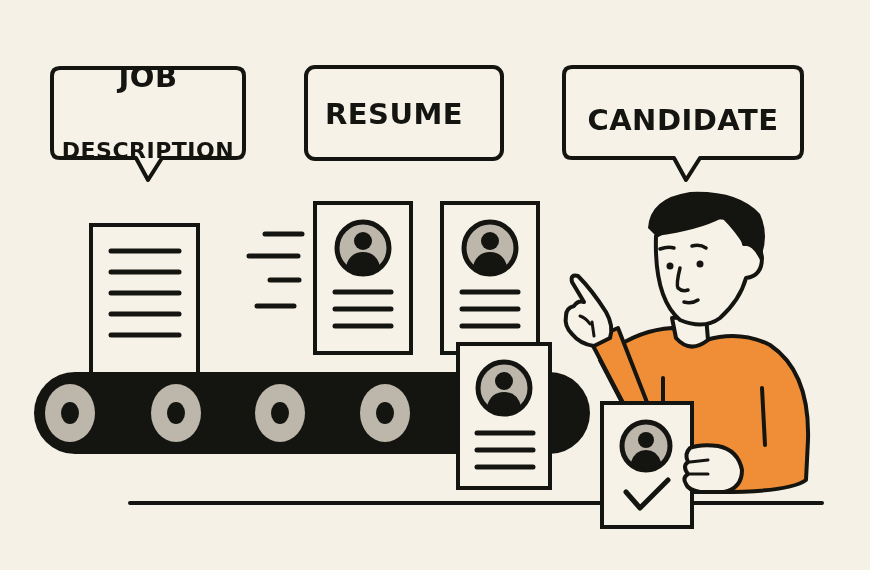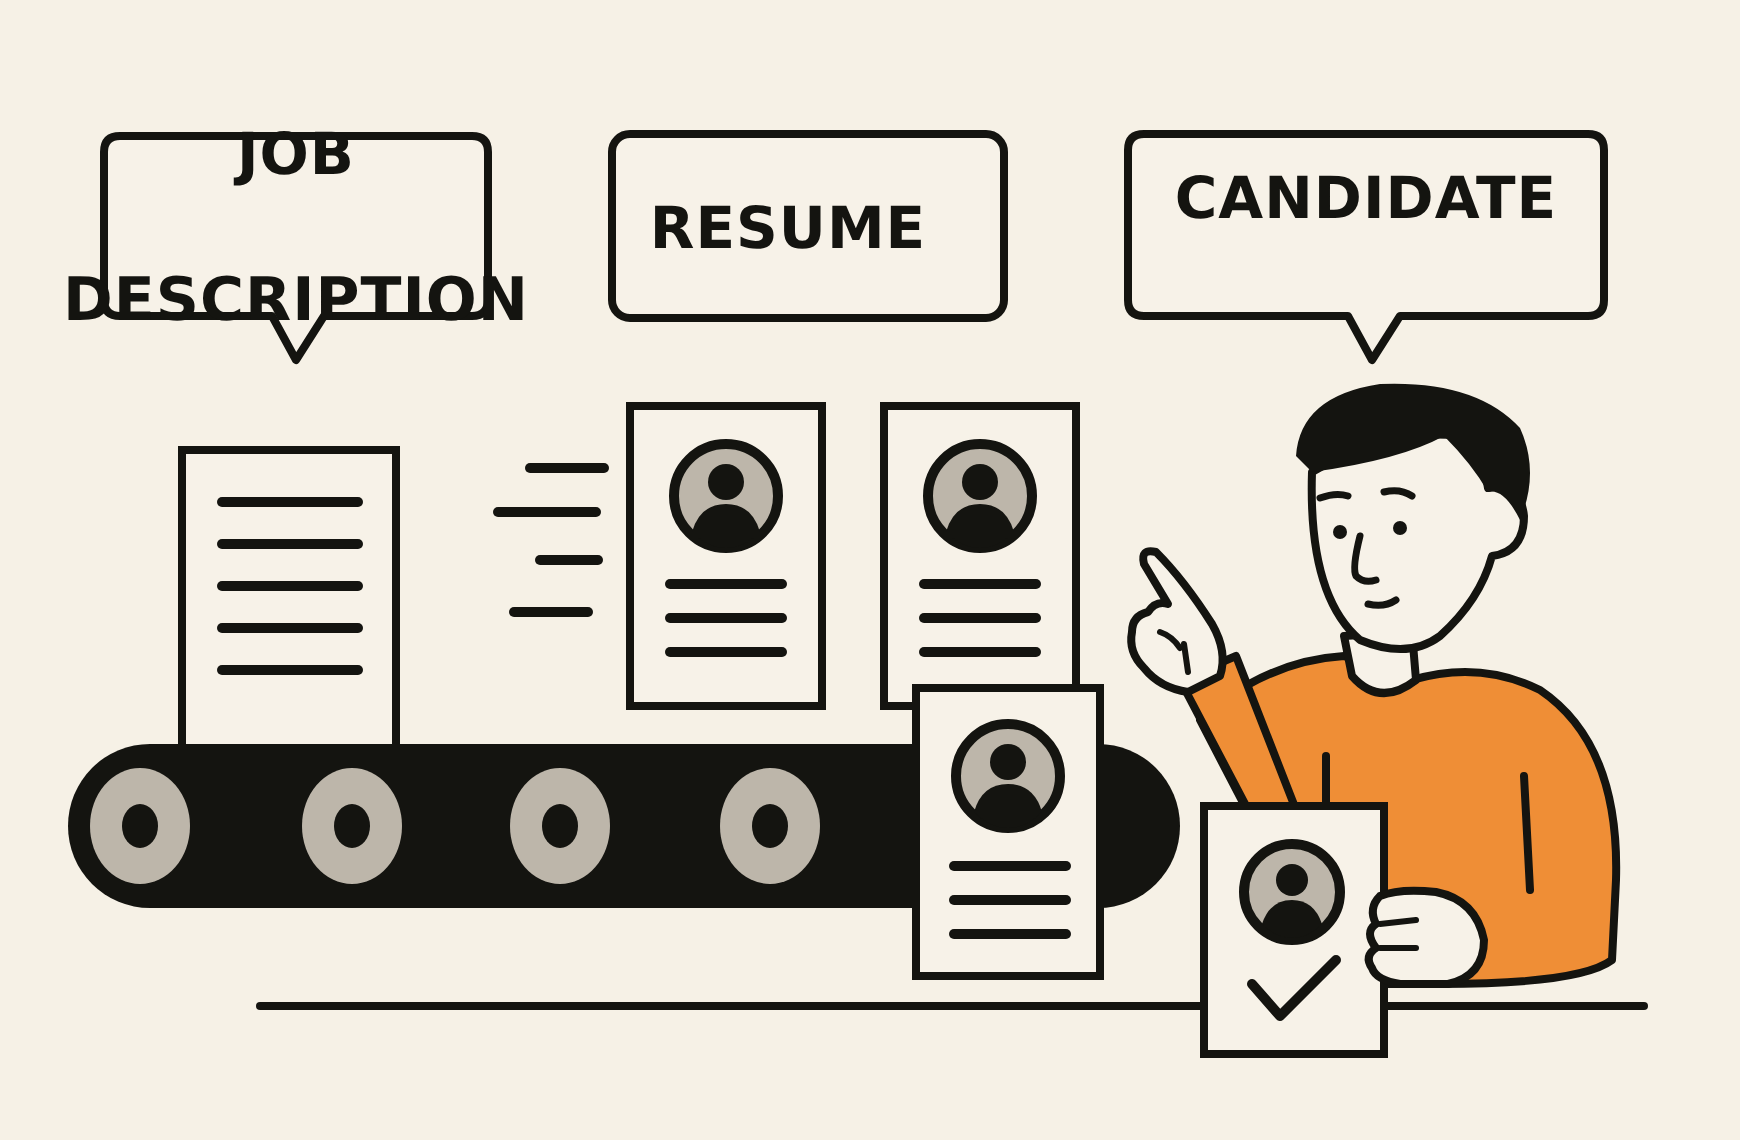--- a/index.html
+++ b/index.html
@@ -149,24 +149,24 @@
 
     <g>
       <path d="M690 448 Q700 444 718 446 Q738 450 742 470 Q742 488 724 492 L700 492 Q688 490 686 484 Q682 478 688 474 Q682 466 688 462 Q684 454 690 448 Z" fill="#f7f2e8" stroke="#141410" stroke-width="4" stroke-linejoin="round"></path>
       <line x1="690" y1="462" x2="708" y2="460" stroke="#141410" stroke-width="3" stroke-linecap="round"></line>
       <line x1="690" y1="474" x2="708" y2="474" stroke="#141410" stroke-width="3" stroke-linecap="round"></line>
     </g>
   </svg>
 
   <div class="bubble" style="left:52px; top:70px; width:192px; height:88px;">
     <span>JOB</span>
-    <span style="font-size:30px;margin-top:40px;">DESCRIPTION</span>
+    <span style="font-size:22px;margin-top:40px;">DESCRIPTION</span>
   </div>
 
   <div class="bubble" style="left:296px; top:69px; width:196px; height:90px;">
     <span>RESUME</span>
   </div>
 
-  <div class="bubble" style="left:564px; top:54px; width:238px; height:89px;">
+  <div class="bubble" style="left:564px; top:75px; width:238px; height:89px;">
     <span>CANDIDATE</span>
   </div>
 
 </div>
 
 </body></html>

